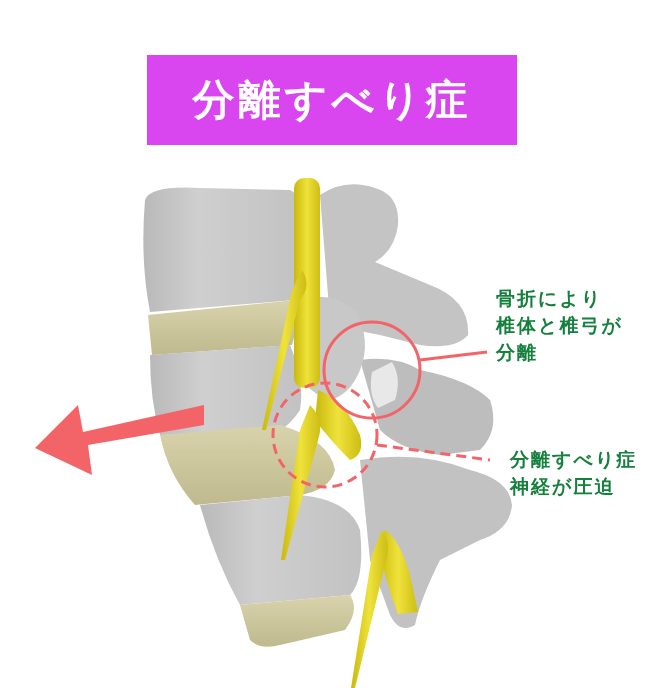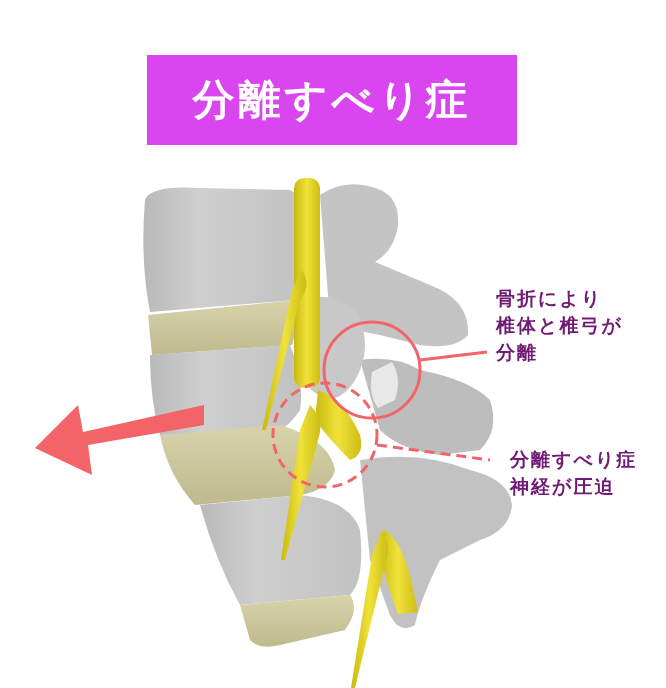--- a/index.html
+++ b/index.html
@@ -1,20 +1,20 @@
 <!DOCTYPE html>
 <html><head>
 <meta charset="utf-8">
 <style>
   html,body{margin:0;padding:0;background:#ffffff;}
   body{width:666px;height:688px;position:relative;overflow:hidden;font-family:"DejaVu Sans","Liberation Sans",sans-serif;}
   .title-box{position:absolute;left:147px;top:55px;width:370px;height:90px;background:#d946ef;display:flex;align-items:center;justify-content:center;}
   .title-text{color:#ffffff;font-size:42px;font-weight:bold;letter-spacing:4px;}
   .illus{position:absolute;left:0;top:0;width:666px;height:688px;}
-  .label{position:absolute;color:#701a75;font-size:19px;font-weight:bold;line-height:27px;letter-spacing:2px;white-space:pre-line;}
+  .label{position:absolute;color:#15803d;font-size:19px;font-weight:bold;line-height:27px;letter-spacing:2px;white-space:pre-line;}
   .label-fracture{left:496px;top:285px;}
   .label-slip{left:510px;top:446px;}
 </style>
 </head>
 <body>
 
 <div class="title-box">
   <span class="title-text">分離すべり症</span>
 </div>
 

